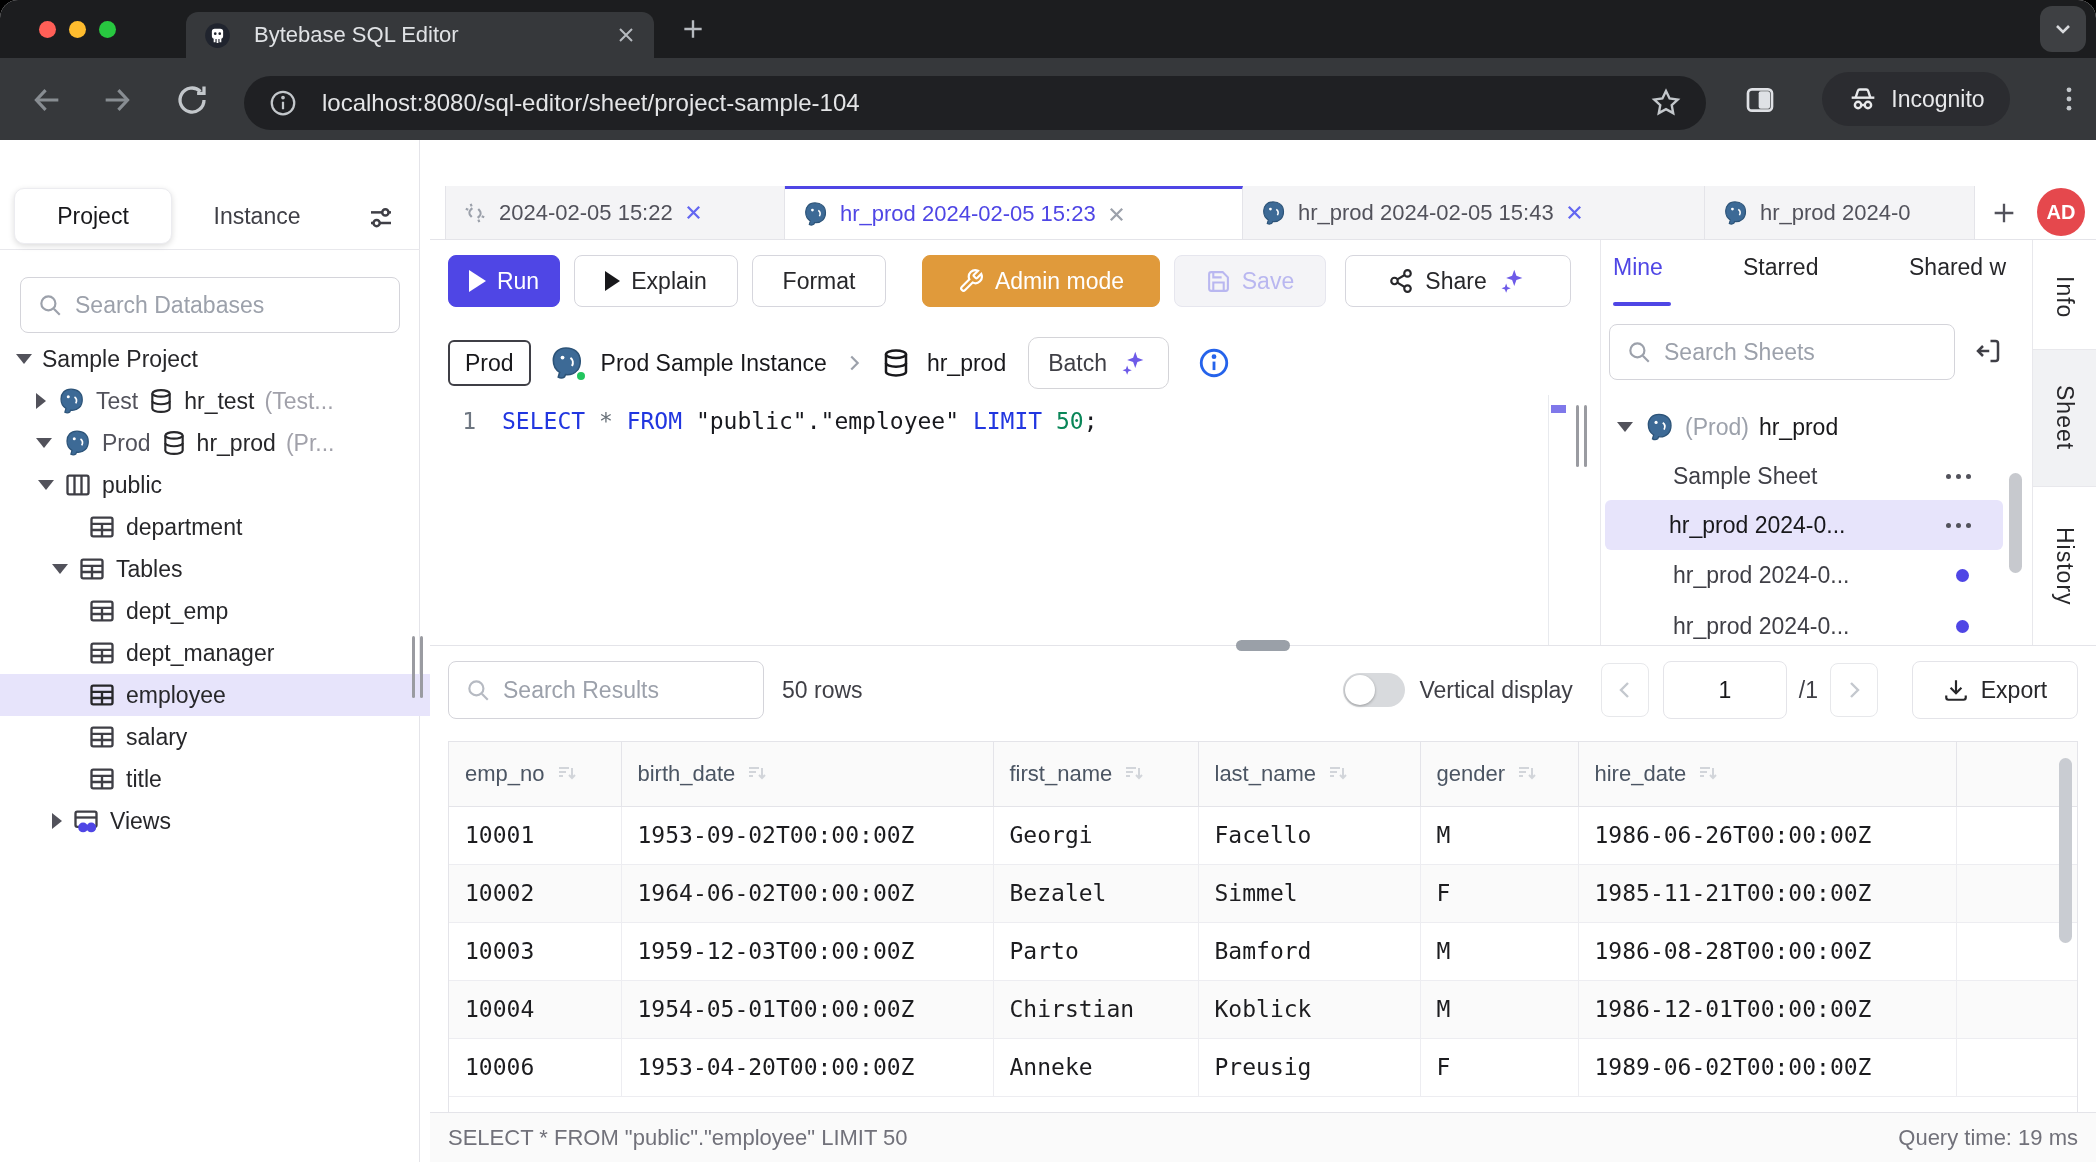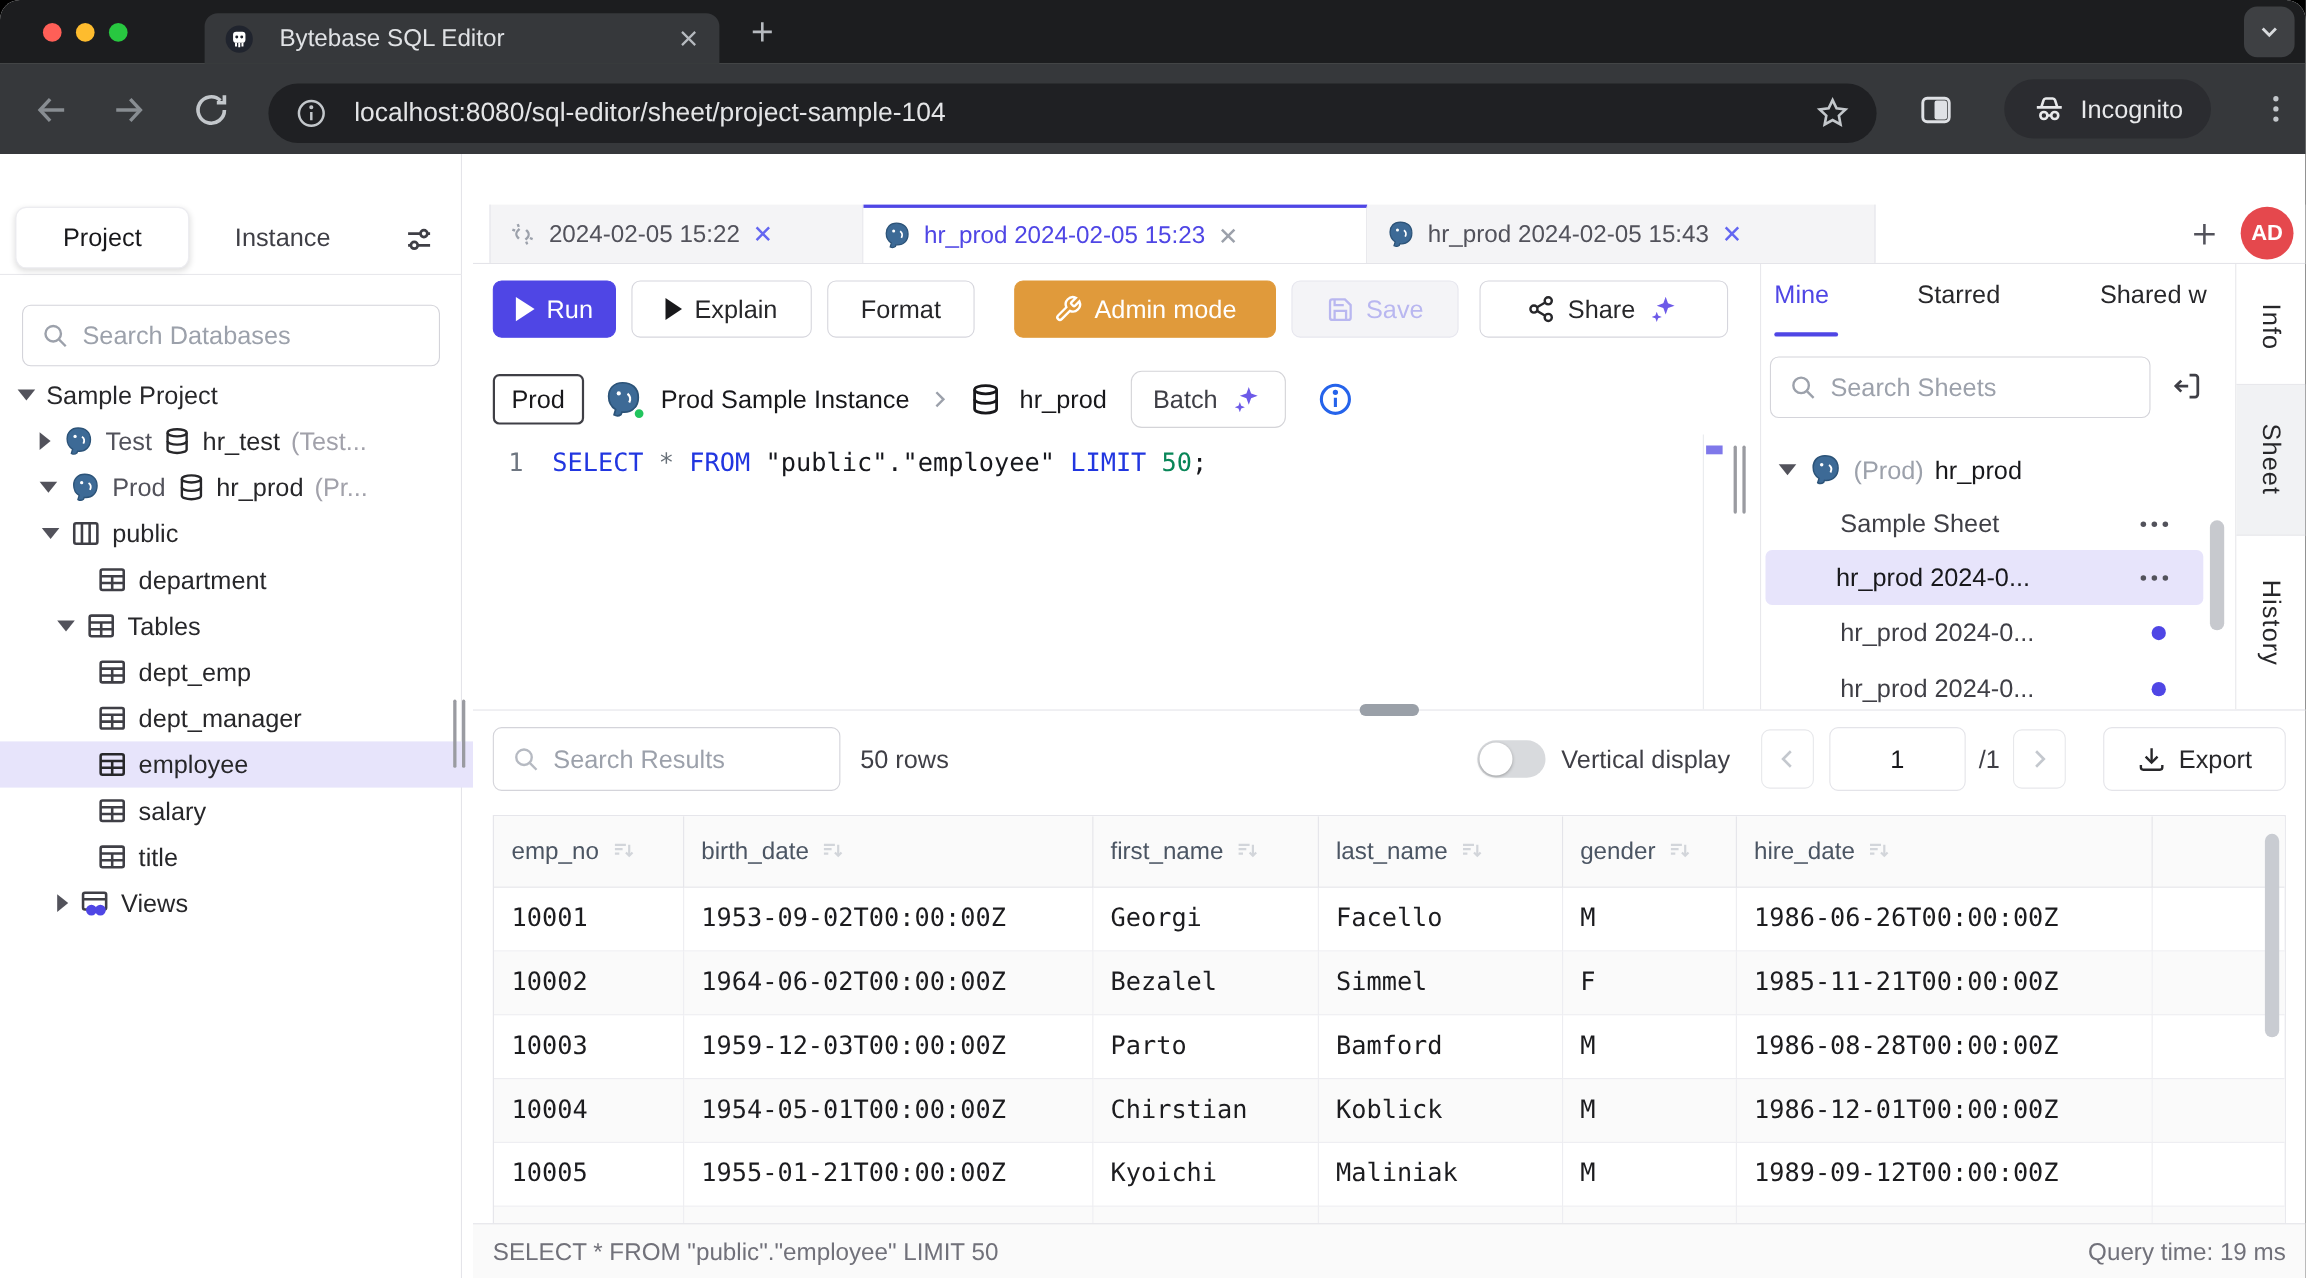--- a/index.html
+++ b/index.html
@@ -414,20 +414,30 @@
                 <circle cx="9.8" cy="8.6" r="1.2" fill="#fff"></circle>
                 <path d="M14.8 8.8c1.5 1 2 3.1 1 5.1" stroke="#fff" fill="none" stroke-width="1.3"></path>
               </svg>
             </span>
           <span class="lbl">hr_prod 2024-02-05 15:43</span>
           <span>
               <svg width="19" height="19" viewBox="0 0 20 20" stroke="#6366f1" stroke-width="2.4">
                 <path d="M4 4l12 12M16 4L4 16"></path>
               </svg>
             </span>
+        </div>
+        <div class="sheet-tab" style="width:270px">
+          <span>
+              <svg width="28" height="28" viewBox="0 0 24 24">
+                <path d="M12 2.5C6.8 2.5 4 6 4 10.3c0 3.4 1.7 6.2 4 7.6l-.9 3c1.4.8 2.8.7 4-.2l.6-1.4c.4.1.9.1 1.3.1 4.3 0 8-3 8-8.5S17.2 2.5 12 2.5z" fill="#3d6a96" stroke="#2c5378"></path>
+                <circle cx="9.8" cy="8.6" r="1.2" fill="#fff"></circle>
+                <path d="M14.8 8.8c1.5 1 2 3.1 1 5.1" stroke="#fff" fill="none" stroke-width="1.3"></path>
+              </svg>
+            </span>
+          <span class="lbl">hr_prod 2024-0</span>
         </div>
         <span class="abs" style="left:1560px;top:13px">
           <svg width="28" height="28" viewBox="0 0 24 24" stroke="#52525b" stroke-width="2">
               <path d="M12 4v16M4 12h16"></path>
             </svg>
         </span>
         <div id="avatar">AD</div>
       </div>
 
       <div id="editor-area">
@@ -750,29 +760,20 @@
               <tr>
                   <td>10004</td>
                   <td>1954-05-01T00:00:00Z</td>
                   <td>Chirstian</td>
                   <td>Koblick</td>
                   <td>M</td>
                   <td>1986-12-01T00:00:00Z</td>
                   <td></td>
                 </tr>
               <tr>
-                  <td>10005</td>
-                  <td>1955-01-21T00:00:00Z</td>
-                  <td>Kyoichi</td>
-                  <td>Maliniak</td>
-                  <td>M</td>
-                  <td>1989-09-12T00:00:00Z</td>
-                  <td></td>
-                </tr>
-              <tr>
                   <td>10006</td>
                   <td>1953-04-20T00:00:00Z</td>
                   <td>Anneke</td>
                   <td>Preusig</td>
                   <td>F</td>
                   <td>1989-06-02T00:00:00Z</td>
                   <td></td>
                 </tr>
             </tbody>
           </table>

